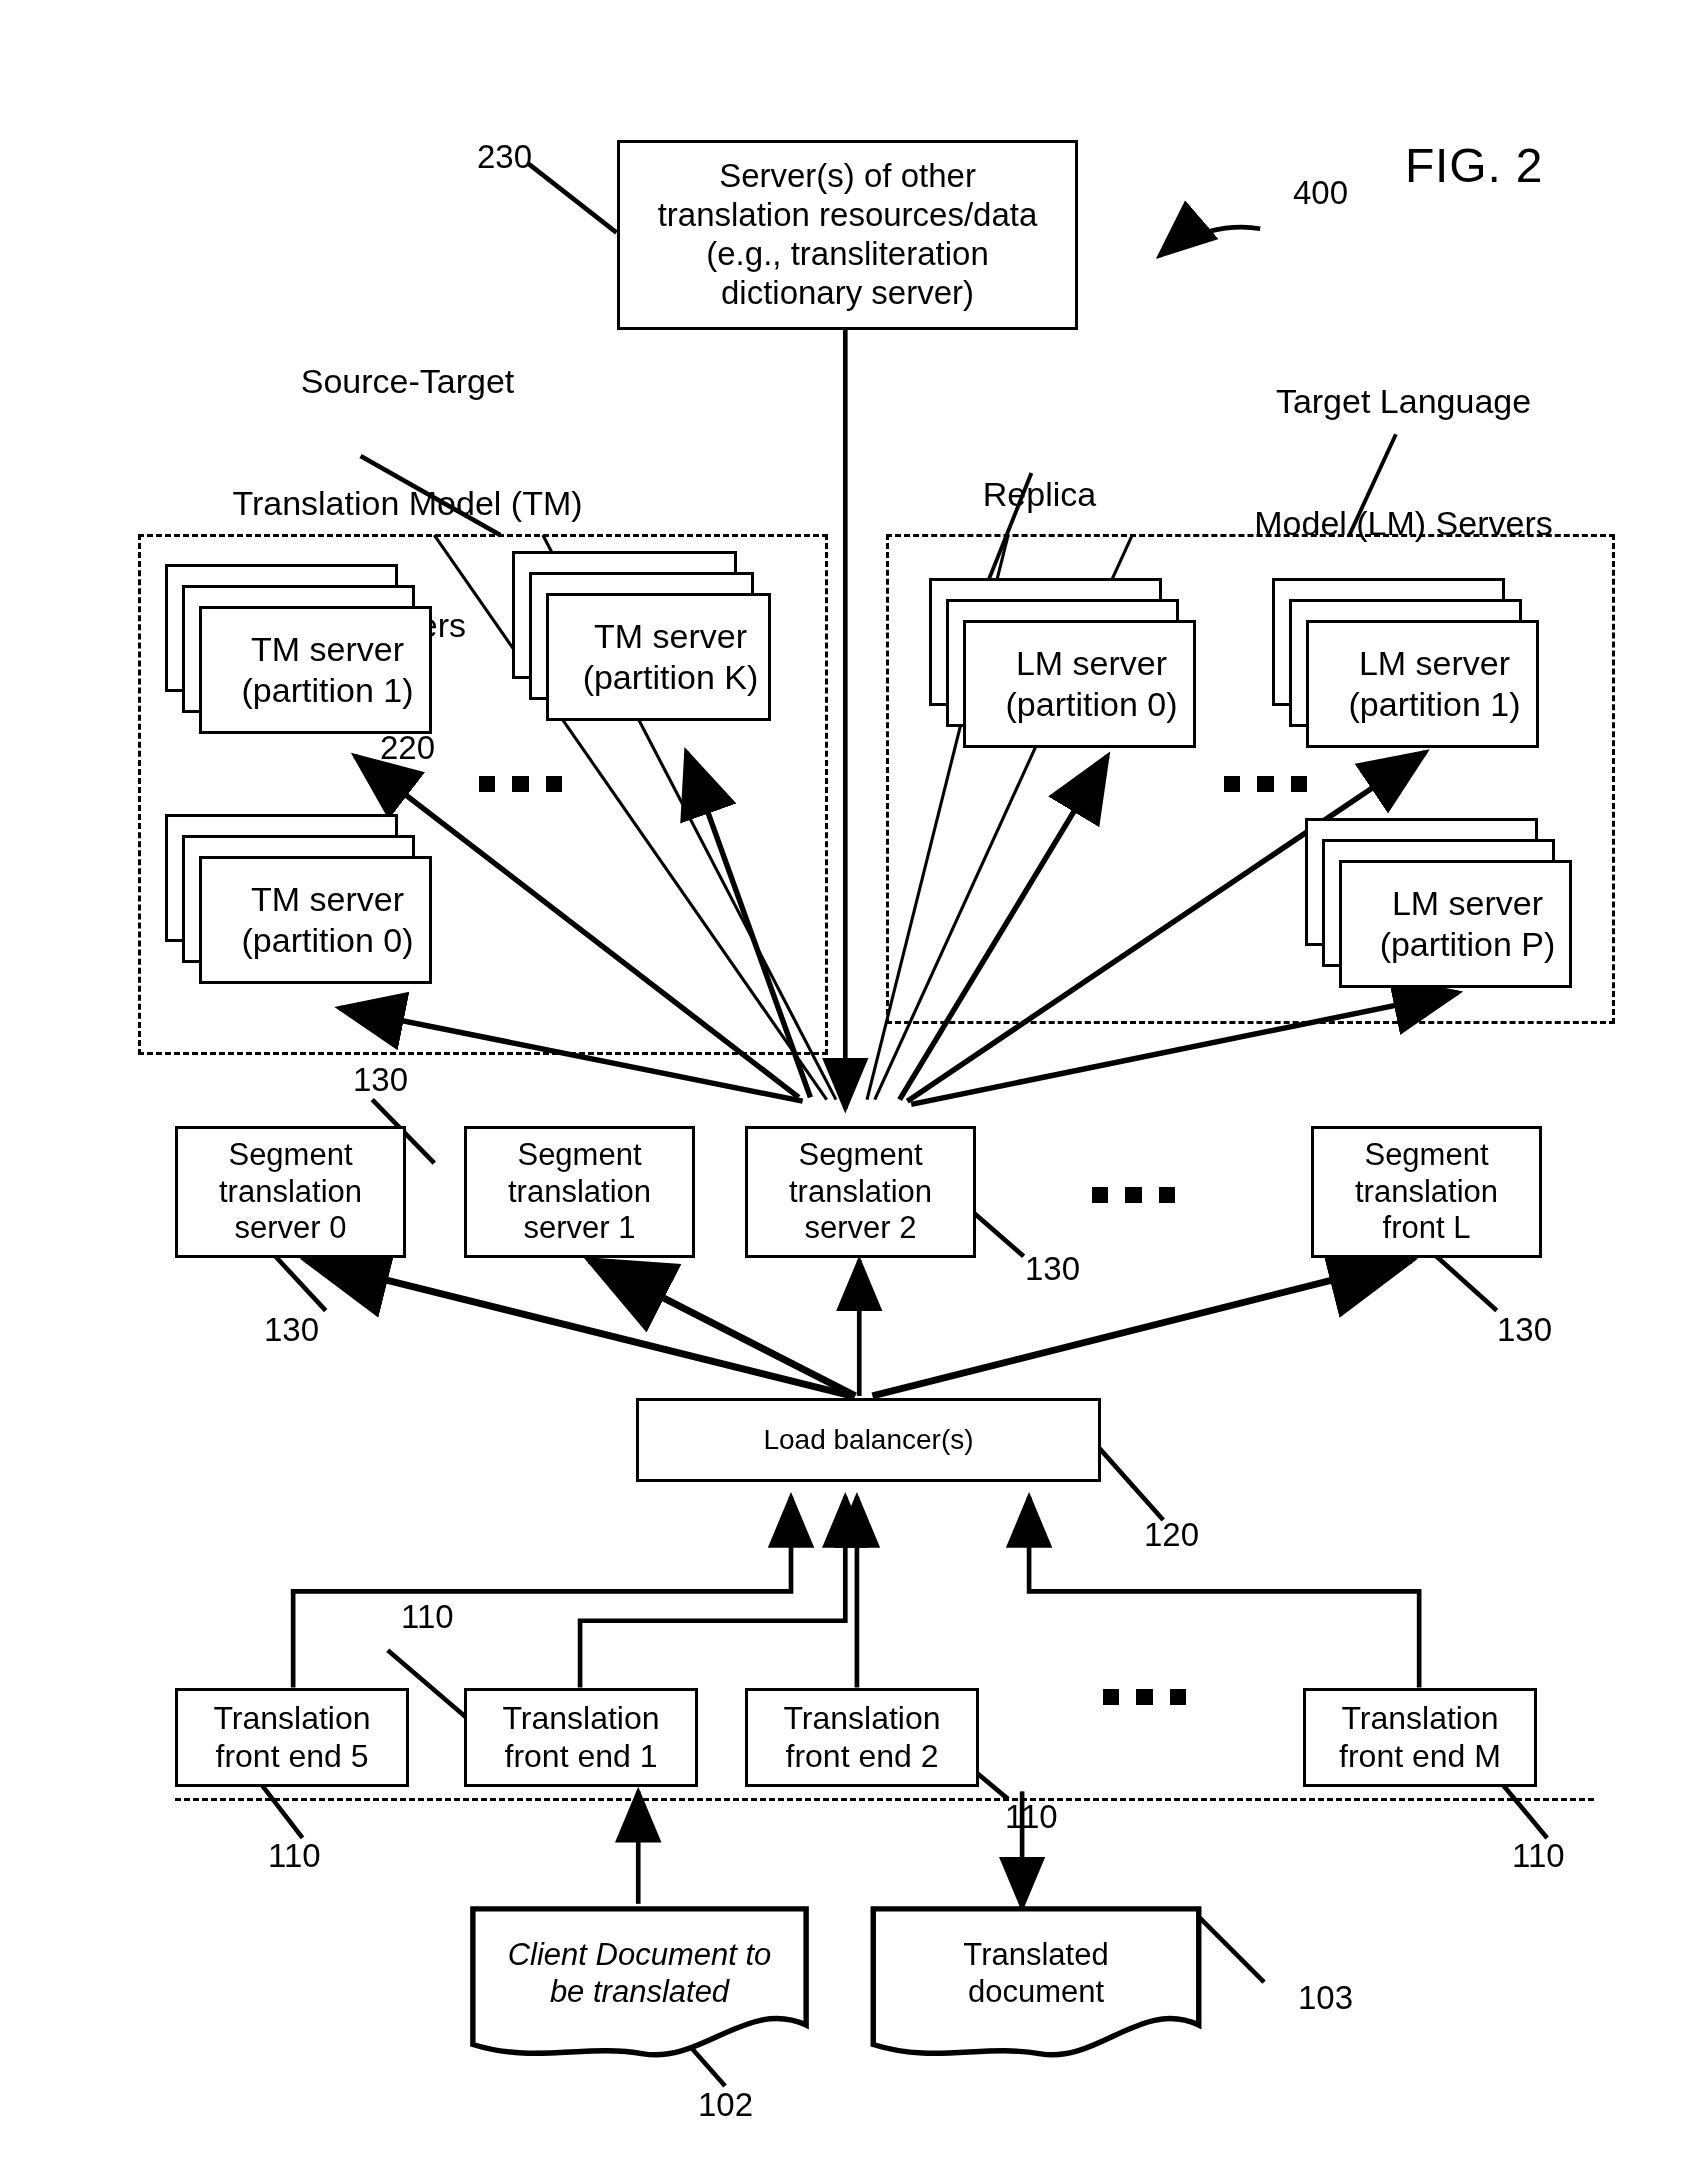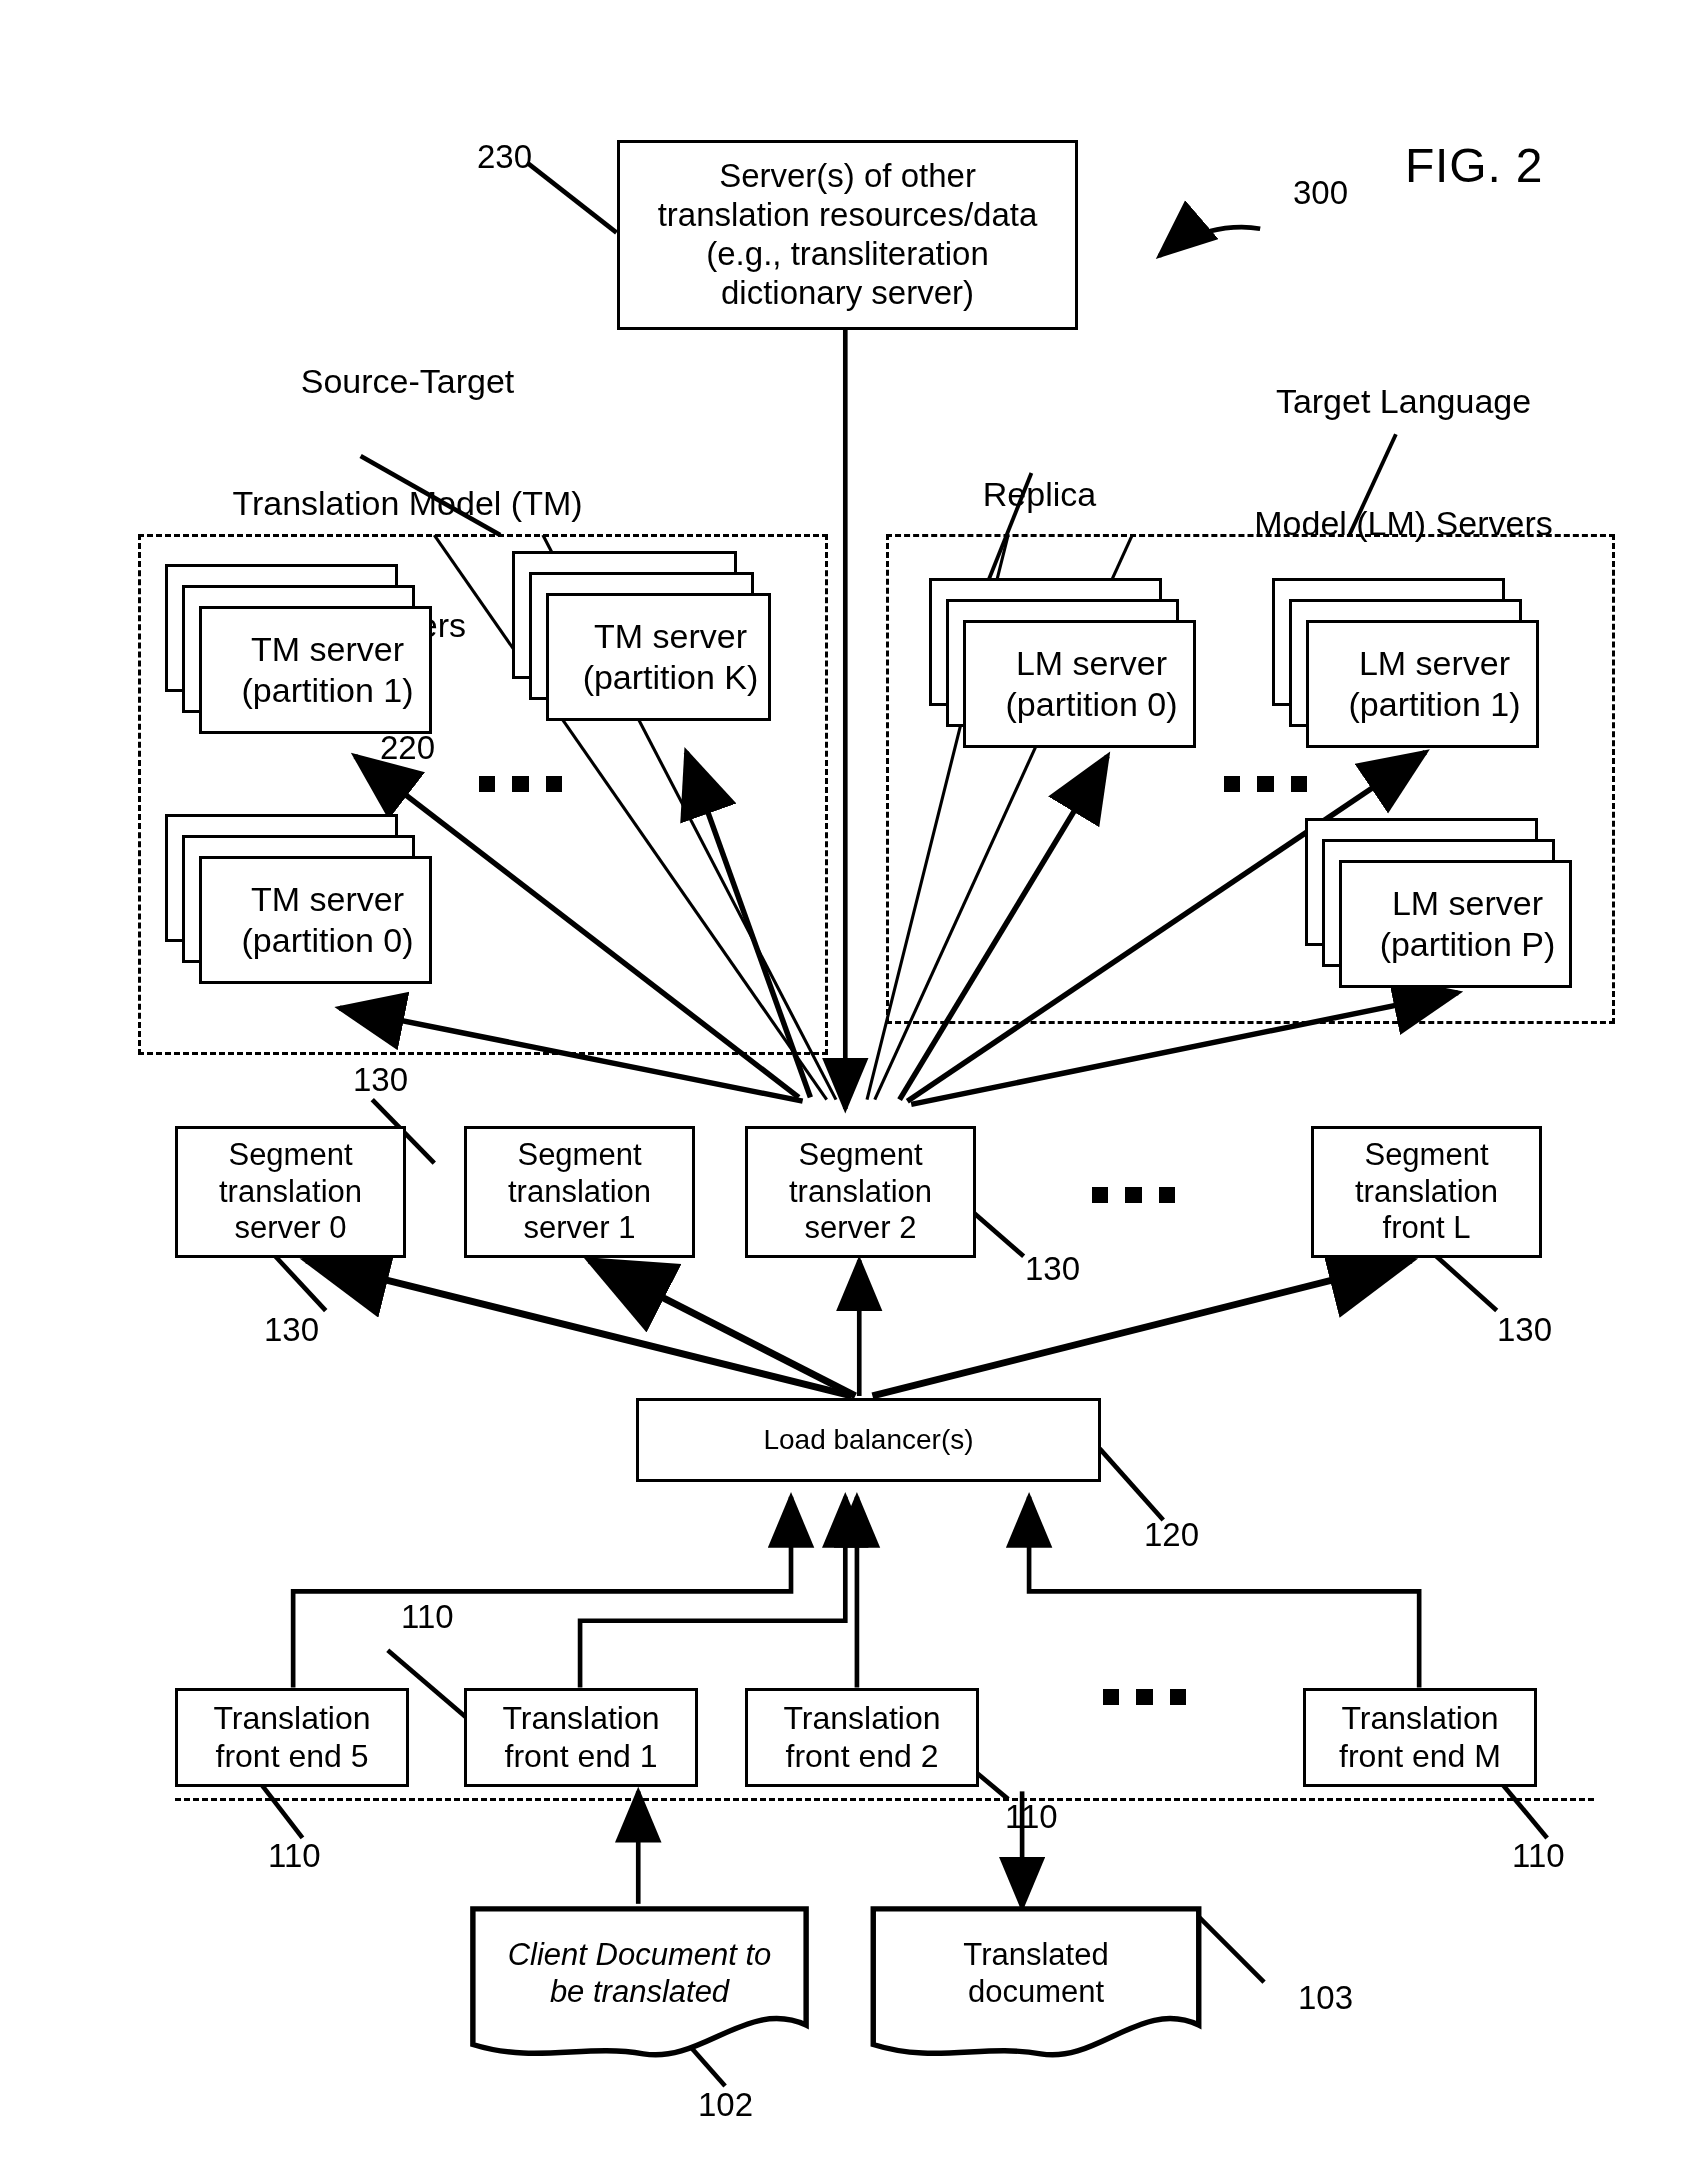--- a/index.html
+++ b/index.html
@@ -126,21 +126,21 @@
     <line x1="823" y1="2455" x2="823" y2="2310" stroke="#000" stroke-width="6" marker-end="url(#ah)"></line>
 
     <line x1="1318" y1="2310" x2="1318" y2="2460" stroke="#000" stroke-width="6" marker-end="url(#ah)"></line>
 
     <line x1="845" y1="2588" x2="935" y2="2690" stroke="#000" stroke-width="6"></line>
 
     <line x1="1542" y1="2468" x2="1630" y2="2556" stroke="#000" stroke-width="6"></line>
   </svg>
 
   <div class="figtitle" style="left:1405px;top:138px;">FIG. 2</div>
-  <div class="refnum" style="left:1293px;top:174px;">300</div>
+  <div class="refnum" style="left:1293px;top:174px;">400</div>
 
   <div class="refnum" style="left:477px;top:138px;">230</div>
 
   <div class="node boxed f42" style="left:617px;top:140px;width:461px;height:190px;font-size:33px;flex-direction:column;">
     <div>Server(s) of other</div>
     <div>translation resources/data</div>
     <div>(e.g., transliteration</div>
     <div>dictionary server)</div>
   </div>
 

